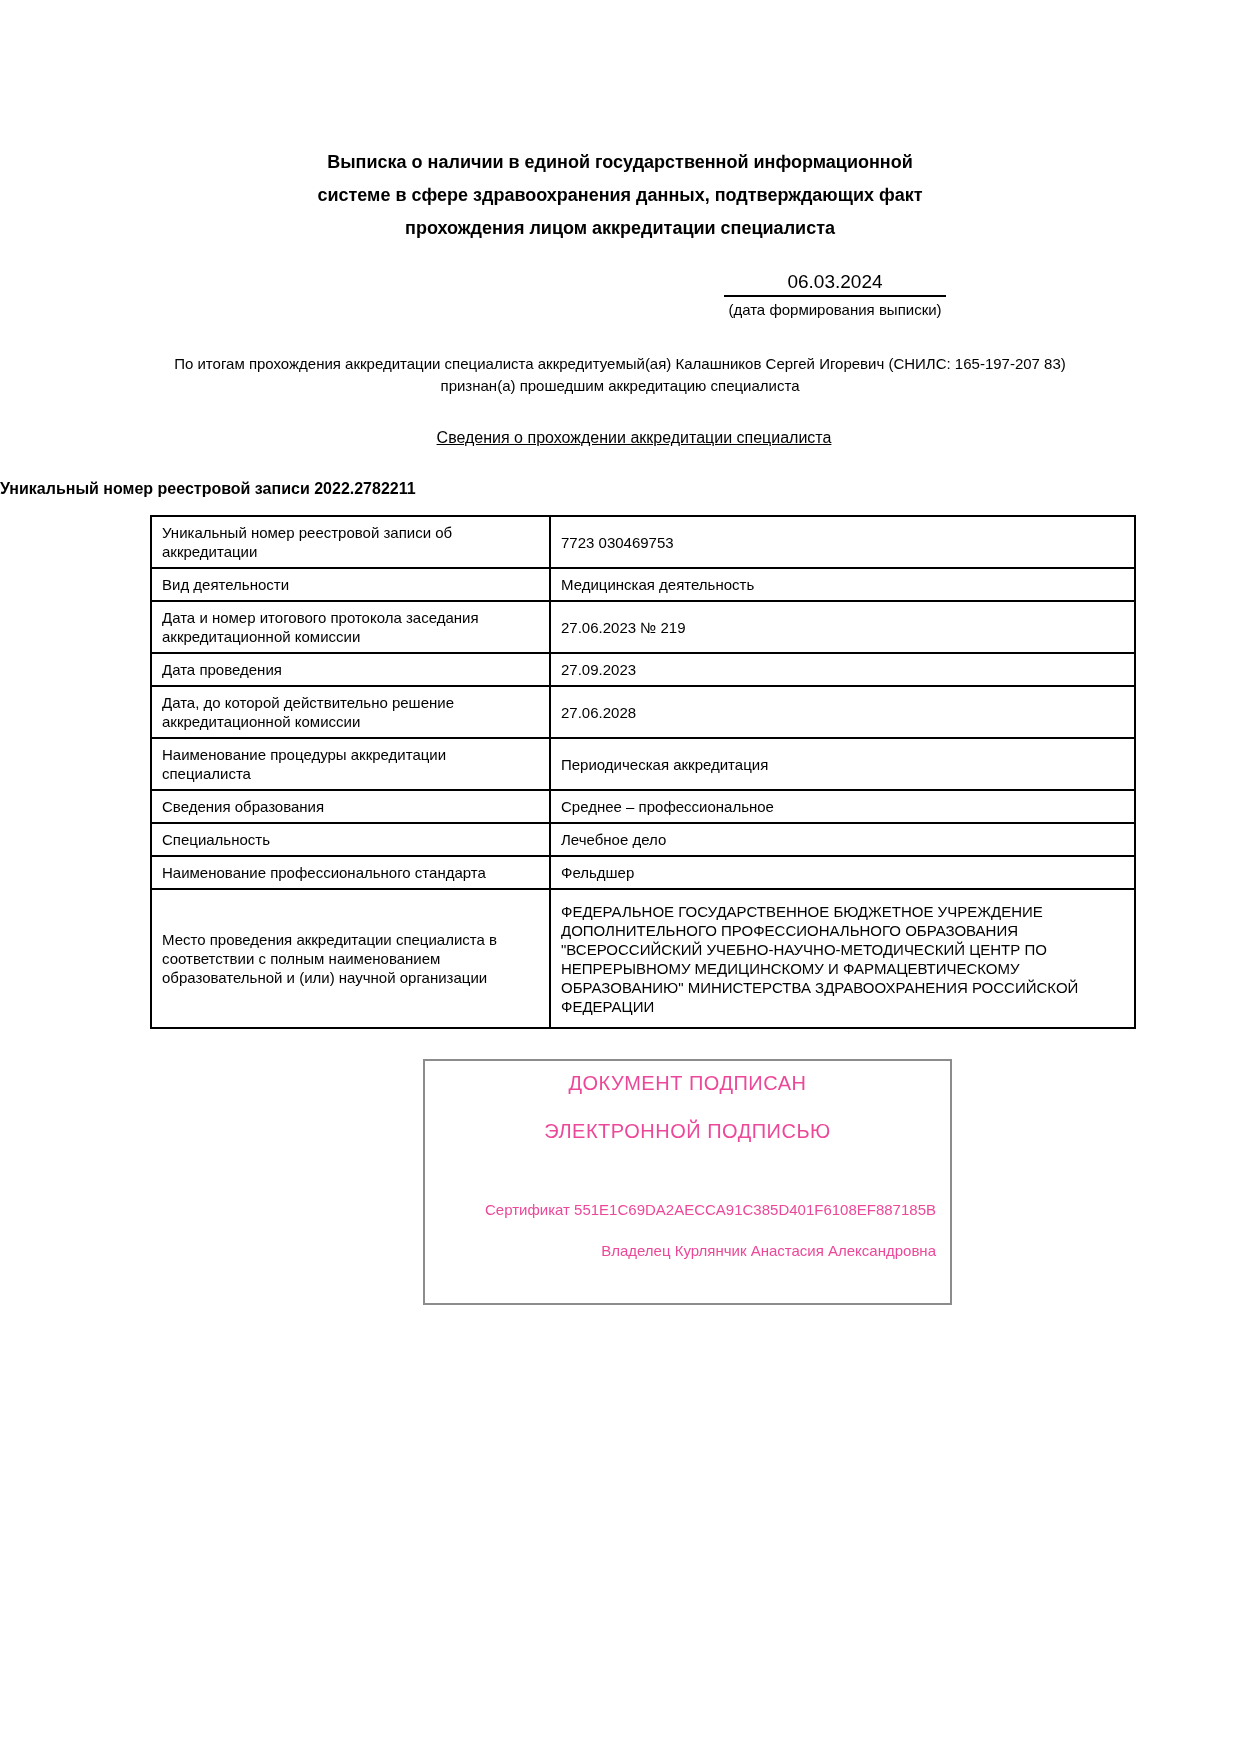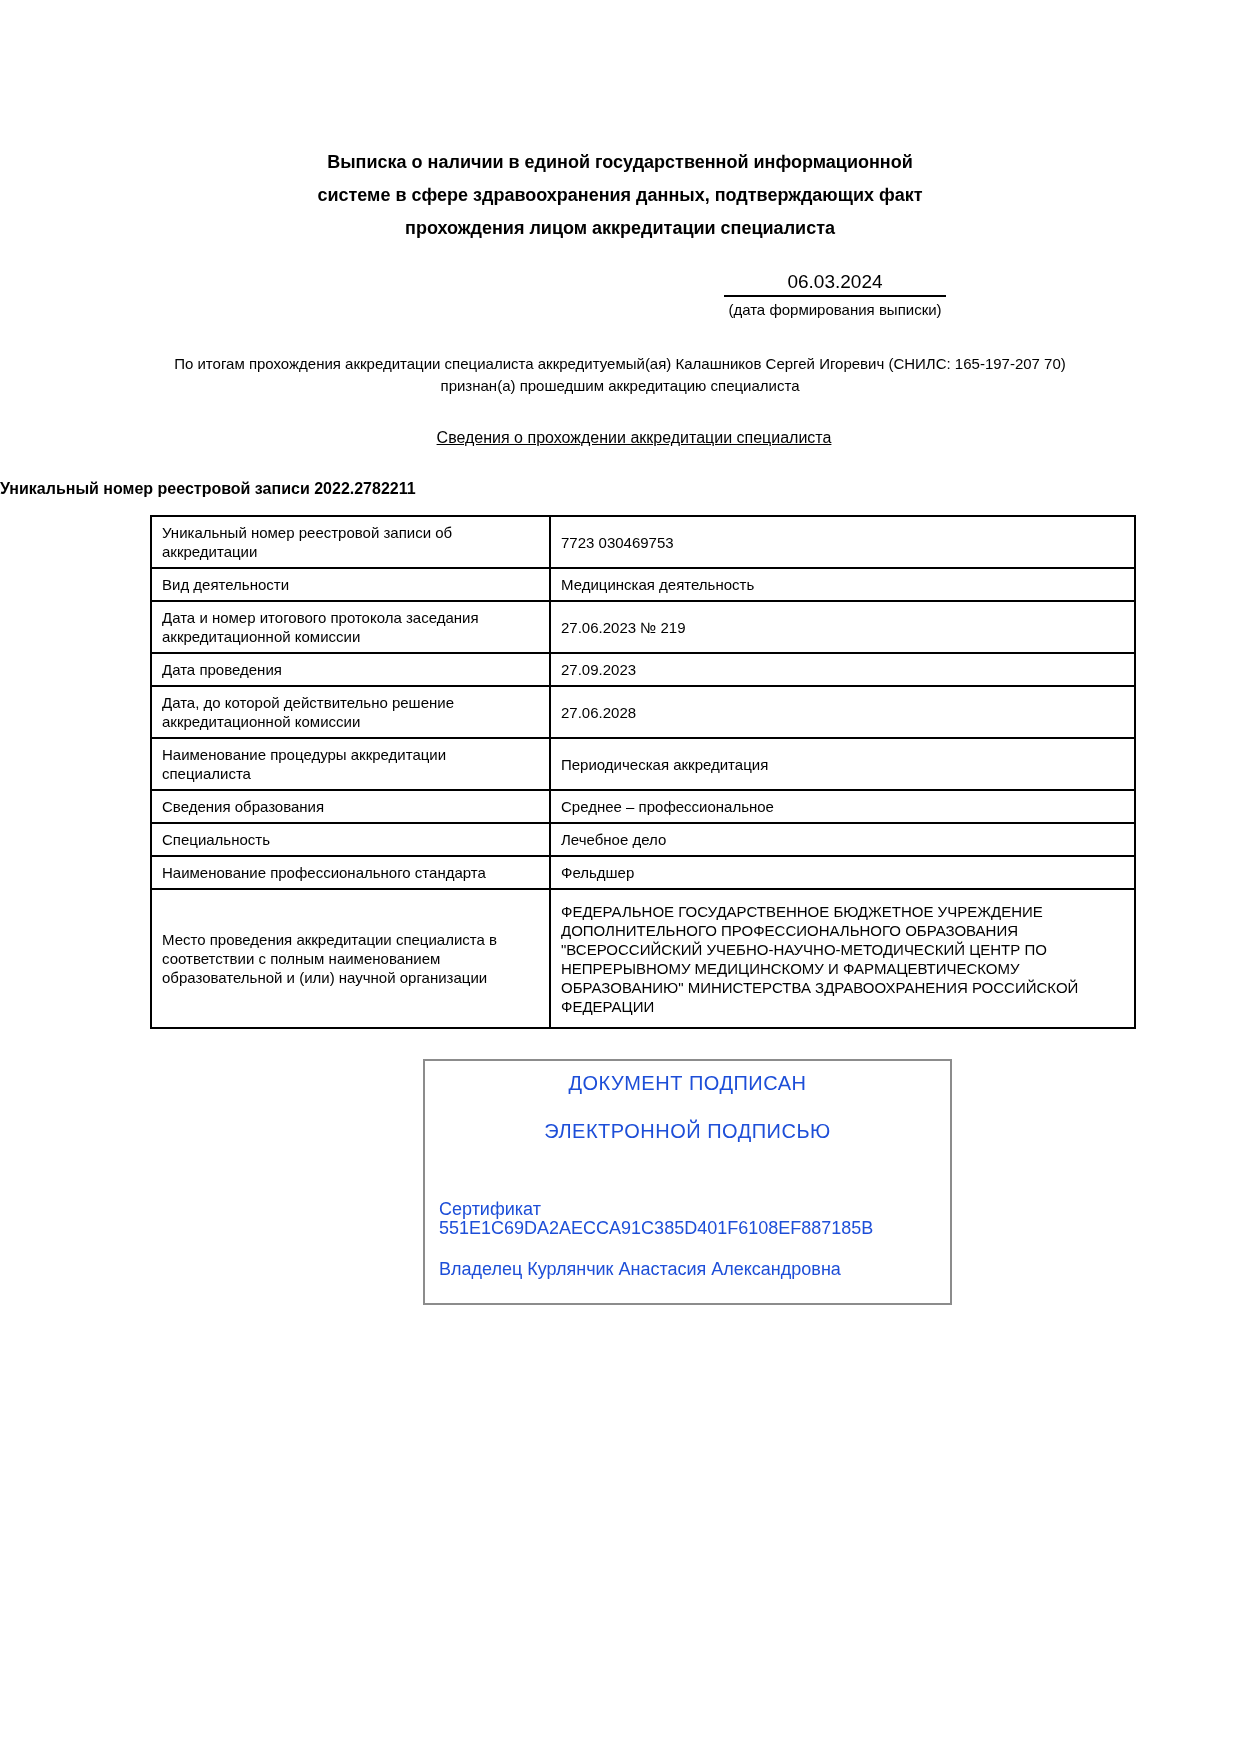--- a/index.html
+++ b/index.html
@@ -41,47 +41,47 @@
     border:2px solid #000000;vertical-align:middle;
     font-size:15px;line-height:19px;padding:6px 10px;
     white-space:pre-line;word-wrap:break-word;
   }
   td.col-label{width:377px;}
   td.col-value{width:563px;}
   tr.row-tall td{height:125px;}
   .sig-box{
     box-sizing:border-box;width:529px;height:246px;
     margin-left:423px;margin-top:30px;
-    border:2px solid #8c8c8c;color:#1d4ed8;
+    border:2px solid #8c8c8c;color:#ec4899;
     padding:10px 14px;
   }
   .sig-header{
     text-align:center;font-size:20px;line-height:24px;letter-spacing:0.5px;
   }
   .sig-header.second{margin-top:24px;}
-  .sig-line{font-size:18px;line-height:19px;margin-top:22px;text-align:left;}
+  .sig-line{font-size:15px;line-height:19px;margin-top:22px;text-align:right;}
   .sig-line.first{margin-top:57px;}
 </style>
 </head>
 <body>
 
 <div class="page">
 
   <div class="doc-title">
     <div>Выписка о наличии в единой государственной информационной</div>
     <div>системе в сфере здравоохранения данных, подтверждающих факт</div>
     <div>прохождения лицом аккредитации специалиста</div>
   </div>
 
   <div class="date-block">
     <div class="date-value">06.03.2024</div>
     <div class="date-caption">(дата формирования выписки)</div>
   </div>
 
-  <div class="intro">По итогам прохождения аккредитации специалиста аккредитуемый(ая) Калашников Сергей Игоревич (СНИЛС: 165-197-207 70)
+  <div class="intro">По итогам прохождения аккредитации специалиста аккредитуемый(ая) Калашников Сергей Игоревич (СНИЛС: 165-197-207 83)
 признан(а) прошедшим аккредитацию специалиста</div>
 
   <div class="section-heading">Сведения о прохождении аккредитации специалиста</div>
 
   <div class="registry-heading">Уникальный номер реестровой записи 2022.2782211</div>
 
   <table class="acc-table">
     <tbody>
       <tr>
         <td class="col-label">Уникальный номер реестровой записи об

